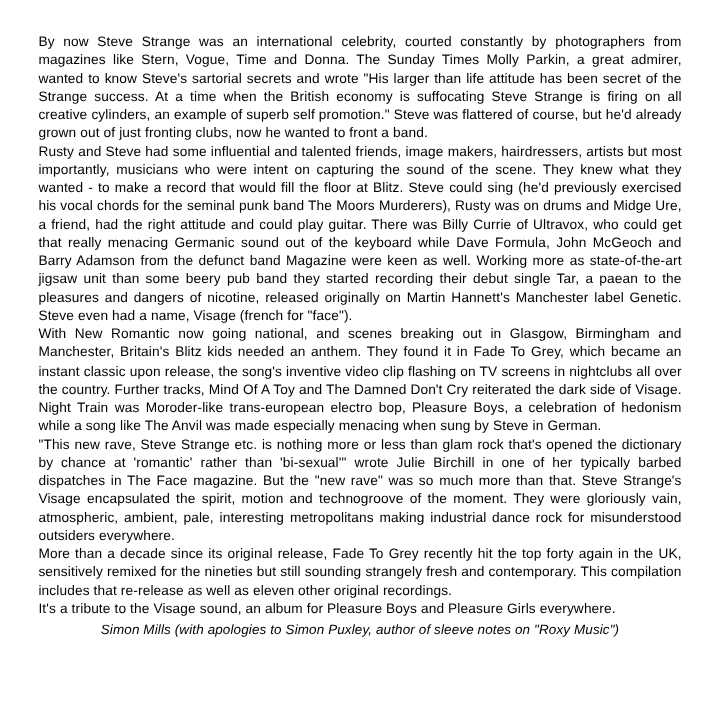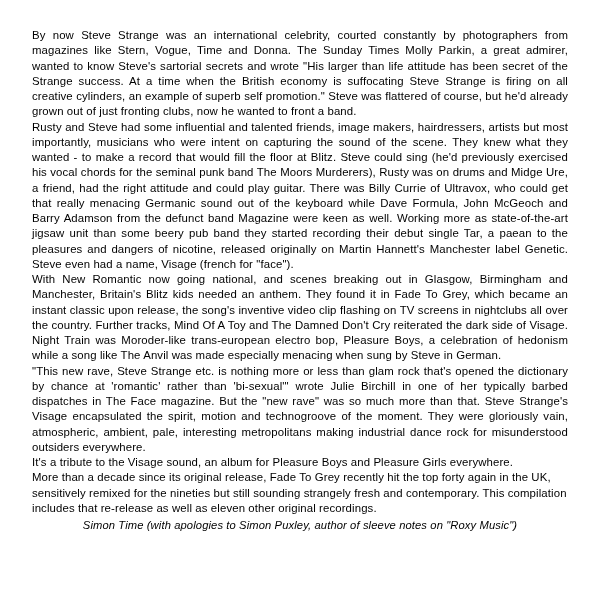--- a/index.html
+++ b/index.html
@@ -47,17 +47,17 @@
 </style>
 </head>
 <body>
 
 <div class="page">
   <div class="body-text">
     <p class="para">By now Steve Strange was an international celebrity, courted constantly by photographers from magazines like Stern, Vogue, Time and Donna. The Sunday Times Molly Parkin, a great admirer, wanted to know Steve's sartorial secrets and wrote "His larger than life attitude has been secret of the Strange success. At a time when the British economy is suffocating Steve Strange is firing on all creative cylinders, an example of superb self promotion." Steve was flattered of course, but he'd already grown out of just fronting clubs, now he wanted to front a band.</p>
     <p class="para">Rusty and Steve had some influential and talented friends, image makers, hairdressers, artists but most importantly, musicians who were intent on capturing the sound of the scene. They knew what they wanted - to make a record that would fill the floor at Blitz. Steve could sing (he'd previously exercised his vocal chords for the seminal punk band The Moors Murderers), Rusty was on drums and Midge Ure, a friend, had the right attitude and could play guitar. There was Billy Currie of Ultravox, who could get that really menacing Germanic sound out of the keyboard while Dave Formula, John McGeoch and Barry Adamson from the defunct band Magazine were keen as well. Working more as state-of-the-art jigsaw unit than some beery pub band they started recording their debut single Tar, a paean to the pleasures and dangers of nicotine, released originally on Martin Hannett's Manchester label Genetic. Steve even had a name, Visage (french for "face").</p>
     <p class="para">With New Romantic now going national, and scenes breaking out in Glasgow, Birmingham and Manchester, Britain's Blitz kids needed an anthem. They found it in Fade To Grey, which became an instant classic upon release, the song's inventive video clip flashing on TV screens in nightclubs all over the country. Further tracks, Mind Of A Toy and The Damned Don't Cry reiterated the dark side of Visage. Night Train was Moroder-like trans-european electro bop, Pleasure Boys, a celebration of hedonism while a song like The Anvil was made especially menacing when sung by Steve in German.</p>
     <p class="para">"This new rave, Steve Strange etc. is nothing more or less than glam rock that's opened the dictionary by chance at 'romantic' rather than 'bi-sexual'" wrote Julie Birchill in one of her typically barbed dispatches in The Face magazine. But the "new rave" was so much more than that. Steve Strange's Visage encapsulated the spirit, motion and technogroove of the moment. They were gloriously vain, atmospheric, ambient, pale, interesting metropolitans making industrial dance rock for misunderstood outsiders everywhere.</p>
+    <p class="para">More than a decade since its original release, Fade To Grey recently hit the top forty again in the UK, sensitively remixed for the nineties but still sounding strangely fresh and contemporary. This compilation includes that re-release as well as eleven other original recordings.</p>
     <p class="para">It's a tribute to the Visage sound, an album for Pleasure Boys and Pleasure Girls everywhere.</p>
-    <p class="para">More than a decade since its original release, Fade To Grey recently hit the top forty again in the UK, sensitively remixed for the nineties but still sounding strangely fresh and contemporary. This compilation includes that re-release as well as eleven other original recordings.</p>
-    <div class="signature">Simon Time (with apologies to Simon Puxley, author of sleeve notes on "Roxy Music")</div>
+    <div class="signature">Simon Mills (with apologies to Simon Puxley, author of sleeve notes on "Roxy Music")</div>
   </div>
 </div>
 
 </body></html>

